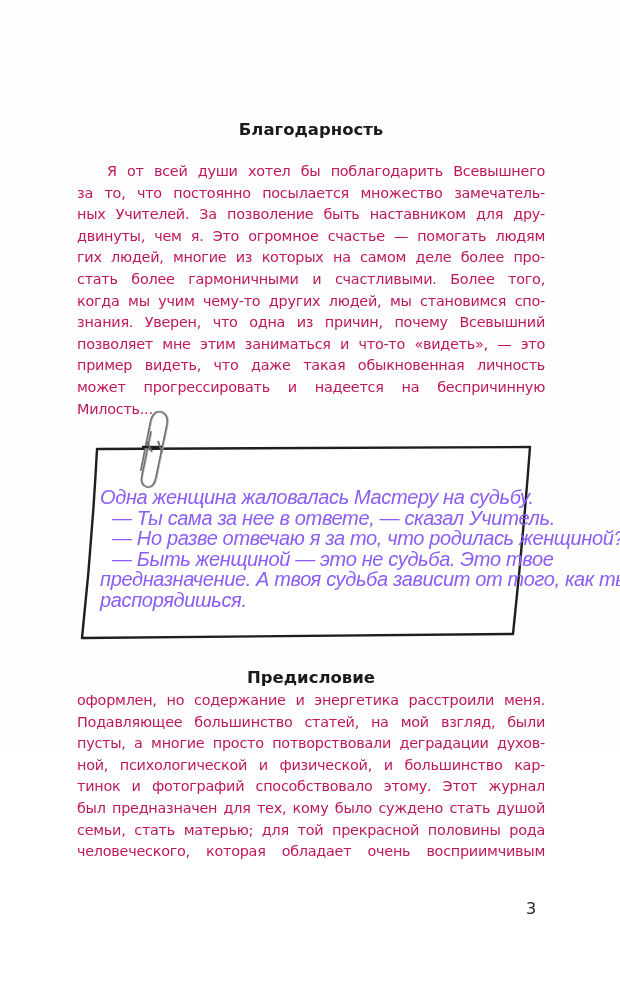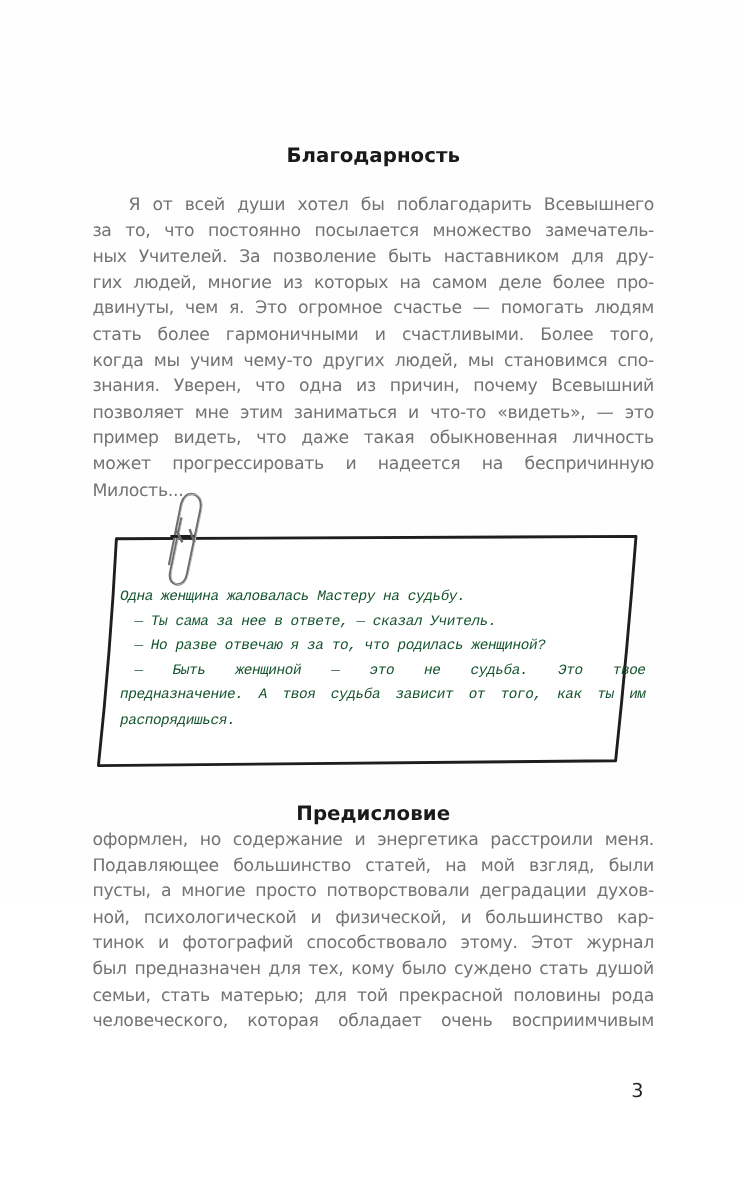--- a/index.html
+++ b/index.html
@@ -7,51 +7,51 @@
     .page { position: absolute; left: 0; top: 0; width: 620px; height: 750px; background: #fefefe; }
     .heading {
       position: absolute; left: 77px; width: 468px; text-align: center;
       font-family: "DejaVu Sans", sans-serif; font-weight: bold; font-size: 16.5px;
       color: #1a1a1a; letter-spacing: 0px;
     }
     .para { position: absolute; left: 77px; width: 468px; }
     .line {
       font-family: "DejaVu Sans", sans-serif; font-size: 14.4px; line-height: 21.6px;
       height: 21.6px; white-space: nowrap; text-align: justify; text-align-last: justify;
-      color: #737373; overflow: visible; letter-spacing: -0.25px;
+      color: #be185d; overflow: visible; letter-spacing: -0.25px;
     }
     .line.indent { padding-left: 30px; }
     .line.last { text-align-last: left; }
     .note-svg { position: absolute; left: 0; top: 0; }
     .note-text { position: absolute; left: 100px; top: 487px; width: 438px; }
     .nline {
-      font-family: Liberation Mono, monospace; font-style: italic; font-size: 12px;
-      line-height: 20.6px; height: 20.6px; white-space: nowrap; color: #14532d;
+      font-family: Liberation Sans, sans-serif; font-style: italic; font-size: 20px;
+      line-height: 20.6px; height: 20.6px; white-space: nowrap; color: #8b5cf6;
       text-align: justify; text-align-last: justify; letter-spacing: -0.35px;
     }
     .nline.left { text-align-last: left; }
     .nline.indent { padding-left: 12px; }
     .page-number {
       position: absolute; left: 526px; top: 899px; font-family: "DejaVu Sans", sans-serif;
       font-size: 16px; color: #222;
     }
   </style>
 </head>
 <body>
 
 <div class="page">
 
   <div class="heading" style="top:120px;">Благодарность</div>
 
   <div class="para" style="top:161px;">
     <div class="line indent">Я от всей души хотел бы поблагодарить Всевышнего</div>
     <div class="line">за то, что постоянно посылается множество замечатель-</div>
     <div class="line">ных Учителей. За позволение быть наставником для дру-</div>
+    <div class="line">двинуты, чем я. Это огромное счастье — помогать людям</div>
     <div class="line">гих людей, многие из которых на самом деле более про-</div>
-    <div class="line">двинуты, чем я. Это огромное счастье — помогать людям</div>
     <div class="line">стать более гармоничными и счастливыми. Более того,</div>
     <div class="line">когда мы учим чему-то других людей, мы становимся спо-</div>
     <div class="line">знания. Уверен, что одна из причин, почему Всевышний</div>
     <div class="line">позволяет мне этим заниматься и что-то «видеть», — это</div>
     <div class="line">пример видеть, что даже такая обыкновенная личность</div>
     <div class="line">может прогрессировать и надеется на беспричинную</div>
     <div class="line last">Милость...</div>
   </div>
 
   <svg class="note-svg" width="620" height="1001">

